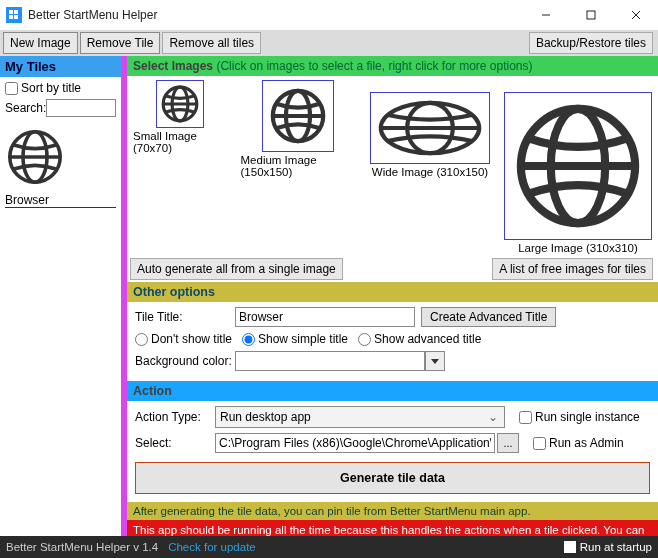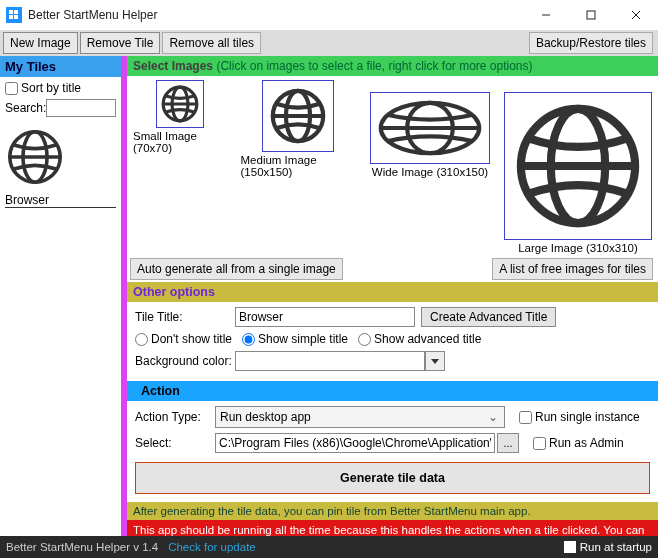--- a/index.html
+++ b/index.html
@@ -31,31 +31,31 @@
   .tile-thumb .caption { border-bottom:1px solid #333; font-size:12px; margin-top:2px; }
   
   .right { flex:1; display:flex; flex-direction:column; }
   .sect-green { background:#3ecf5b; color:#063; font-size:12px; padding:3px 6px; }
   .sect-green b{color:#404040;}
   .images-area { background:#fff; padding:4px 6px 2px; display:flex; align-items:flex-end; gap:14px; position:relative;justify-content:space-between; }
   .img-col { display:flex; flex-direction:column; align-items:center; }
   .img-box { border:1px solid #3e3ecf; display:flex; align-items:center; justify-content:center; background:#fff;}
   .img-cap { font-size:11.5px; margin-top:2px; }
   .images-footer { background:#fff; display:flex; padding:2px 3px; }
-  .sect-olive { background:#c9bb3f; color:#6d28d9; font-weight:600; font-size:12.5px; padding:3px 6px; }
+  .sect-olive { background:#c9bb3f; color:#0c4a6e; font-weight:600; font-size:12.5px; padding:3px 6px; }
   .opts { background:#fff; padding:5px 8px; font-size:12px; }
   .row { display:flex; align-items:center; margin-bottom:5px; }
   .row .lbl { width:100px; }
   .row input[type=text]{ border:1px solid #888; height:20px; padding:1px 3px; font-size:12px;}
   .btn { background:#e4e4e4; border:1px solid #888; font-size:12px; padding:2px 8px; }
   .radio-row { display:flex; gap:10px; align-items:center; }
   .color-sel { display:flex; align-items:center; }
   .color-box { width:190px; height:20px; border:1px solid #888; background:#fff;}
   .color-dd { width:20px; height:20px; border:1px solid #888; display:flex; align-items:center; justify-content:center; background:#eee;}
-  .sect-blue { background:#19a4ff; color:#000000; font-weight:600; font-size:12.5px; padding:3px 14px; }
+  .sect-blue { background:#19a4ff; color:#404040; font-weight:600; font-size:12.5px; padding:3px 6px; }
   .action-area { background:#fff; padding:5px 8px 8px; font-size:12px; }
   .select-like { flex:1; max-width:290px; height:22px; border:1px solid #888; background:#f3f3f3; display:flex; align-items:center; padding:0 4px; justify-content:space-between;}
   .select-like .dd{width:14px;text-align:center;color:#666;}
   .path-input{width:280px;height:20px;border:1px solid #888;padding:1px 3px;font-size:12px;}
   .browse-btn{width:22px;height:20px;border:1px solid #888;background:#e4e4e4;display:flex;align-items:center;justify-content:center;font-size:11px;margin-left:2px;}
   .gen-btn{width:100%;height:32px;background:#e4e4e4;border:1px solid #c2410c;font-weight:600;font-size:12.5px;margin-top:4px;}
   .msg-olive{background:#c9bb3f;color:#143; font-size:11.5px; padding:3px 6px;}
   .msg-red{background:#e01414;color:#fff;font-size:11.5px;padding:3px 6px;line-height:1.3;}
   
   .status{height:22px;background:#2a2a2a;color:#ccc;display:flex;align-items:center;font-size:11.5px;padding:0 6px;}

